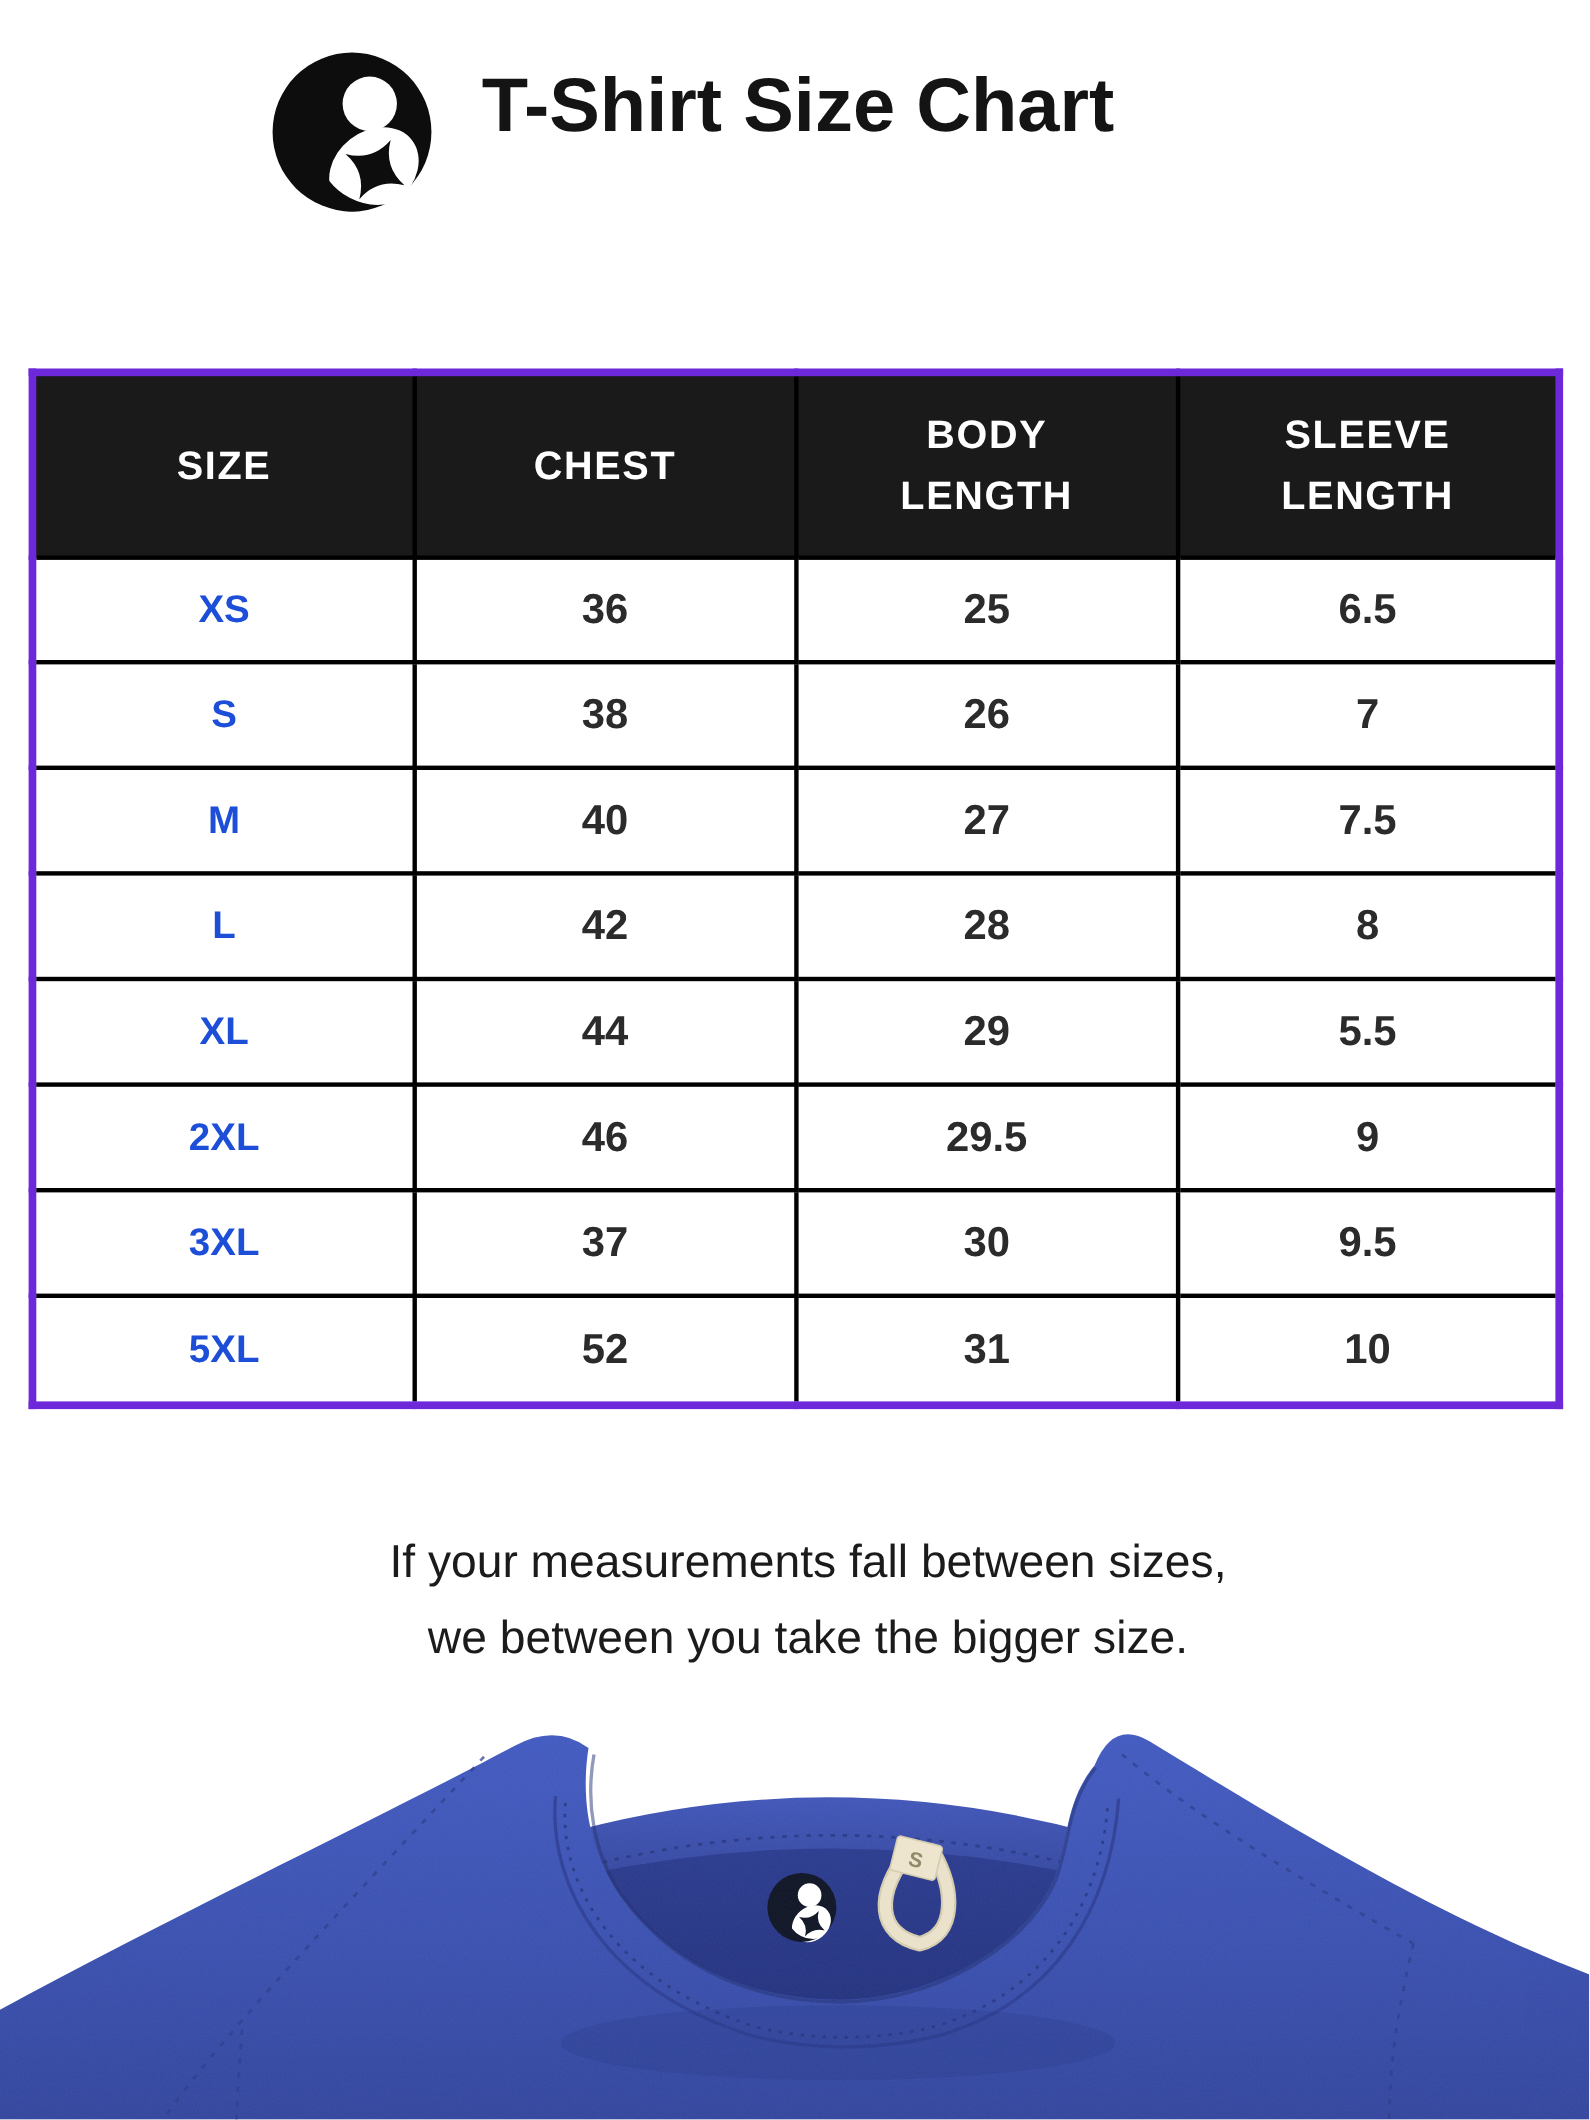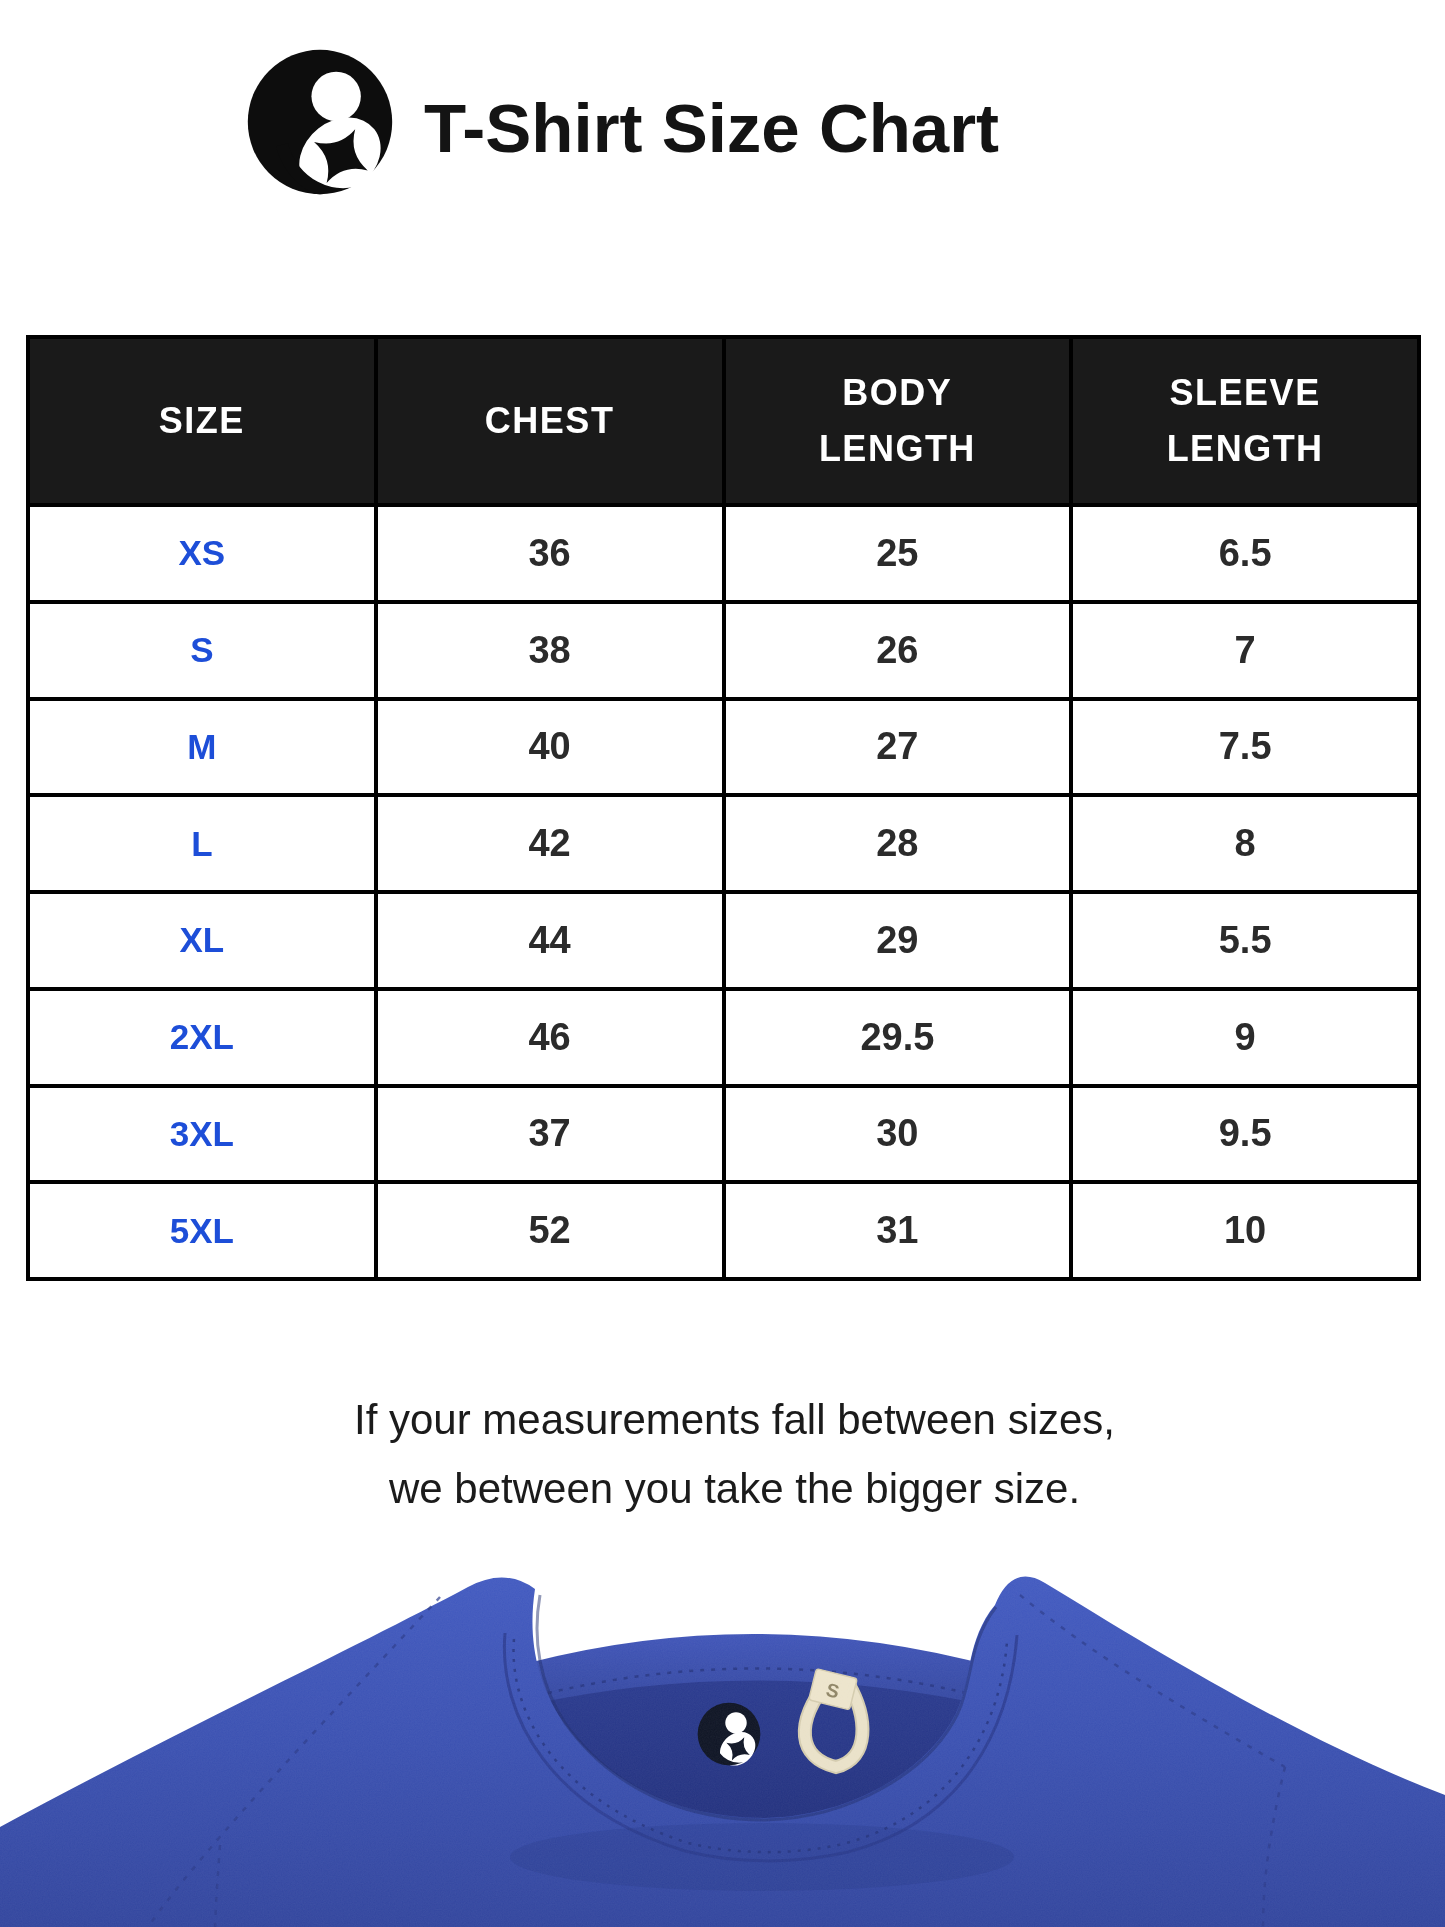--- a/index.html
+++ b/index.html
@@ -3,31 +3,31 @@
 <meta charset="utf-8">
 <style>
   html,body{margin:0;padding:0;background:#ffffff;}
   #page{
     position:relative;width:1445px;height:1927px;margin:0 auto;
     background:#ffffff;overflow:hidden;
     font-family:"Liberation Sans","DejaVu Sans",sans-serif;
     color:#171717;
   }
   
-  .hdr{position:absolute;top:44px;left:244px;display:flex;align-items:center;gap:28px;height:156px;}
+  .hdr{position:absolute;top:44px;left:244px;display:flex;align-items:flex-start;gap:42px;height:156px;}
   .logo{width:152px;height:152px;flex:0 0 auto;}
   .title{
     font-size:69px;font-weight:700;color:#141414;letter-spacing:0;
     padding-top:12px;white-space:nowrap;
   }
   
   .tablewrap{position:absolute;top:335px;left:26px;width:1395px;height:946px;}
   table.sizes{
     width:100%;height:100%;border-collapse:collapse;table-layout:fixed;
-    border:3px solid #6d28d9;
+    border:7px solid #6d28d9;
   }
   table.sizes th,table.sizes td{
     border:4px solid #000;text-align:center;vertical-align:middle;padding:0;
   }
   table.sizes thead tr{height:168px;}
   table.sizes th{
     background:#1a1a1a;color:#ffffff;font-size:36px;font-weight:700;letter-spacing:1.5px;
   }
   table.sizes th span{display:block;white-space:pre-line;line-height:1.55;}
   td.szl{font-weight:700;font-size:35px;color:#1d4ed8;}

